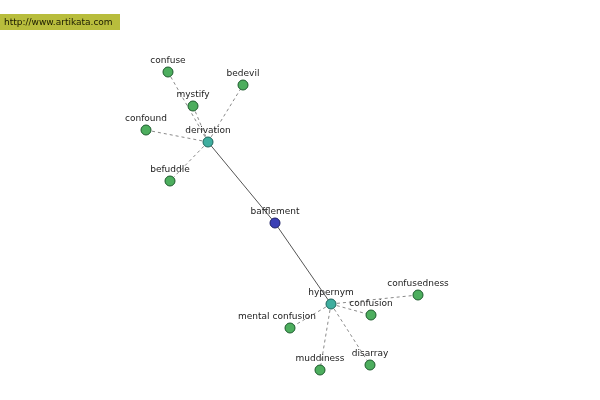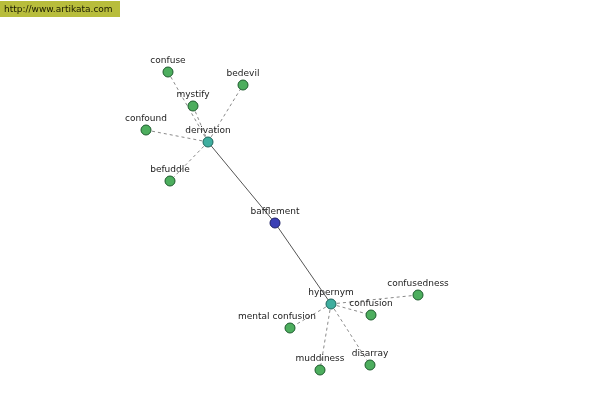--- a/index.html
+++ b/index.html
@@ -13,21 +13,21 @@
   }
   .stage {
     position: relative;
     width: 600px;
     height: 400px;
     background: #ffffff;
     border-bottom: 1px solid #e0e0e0;
   }
   .url-badge {
     position: absolute;
-    top: 1px;
+    top: 14px;
     left: 0px;
     padding: 3px 7px 3px 4px;
     font-size: 9px;
     color: #1a1a00;
     white-space: nowrap;
     z-index: 2;
   }
   svg.graph {
     position: absolute;
     top: 0;

